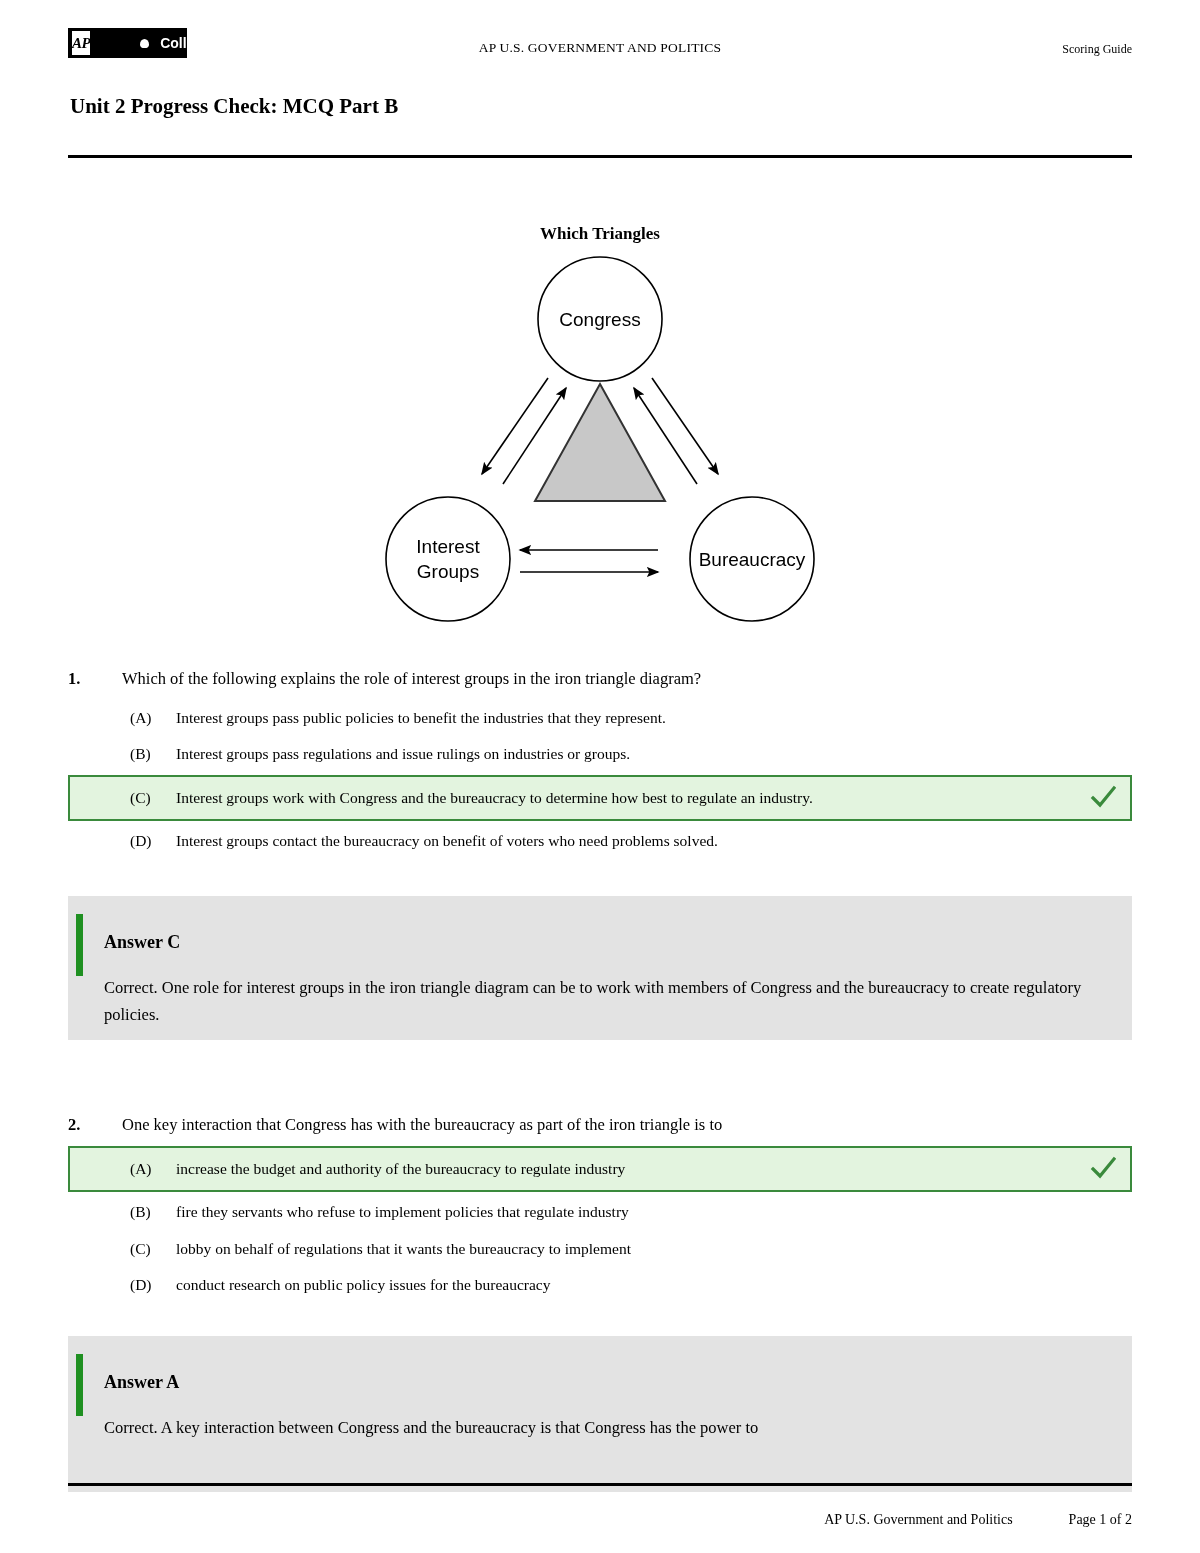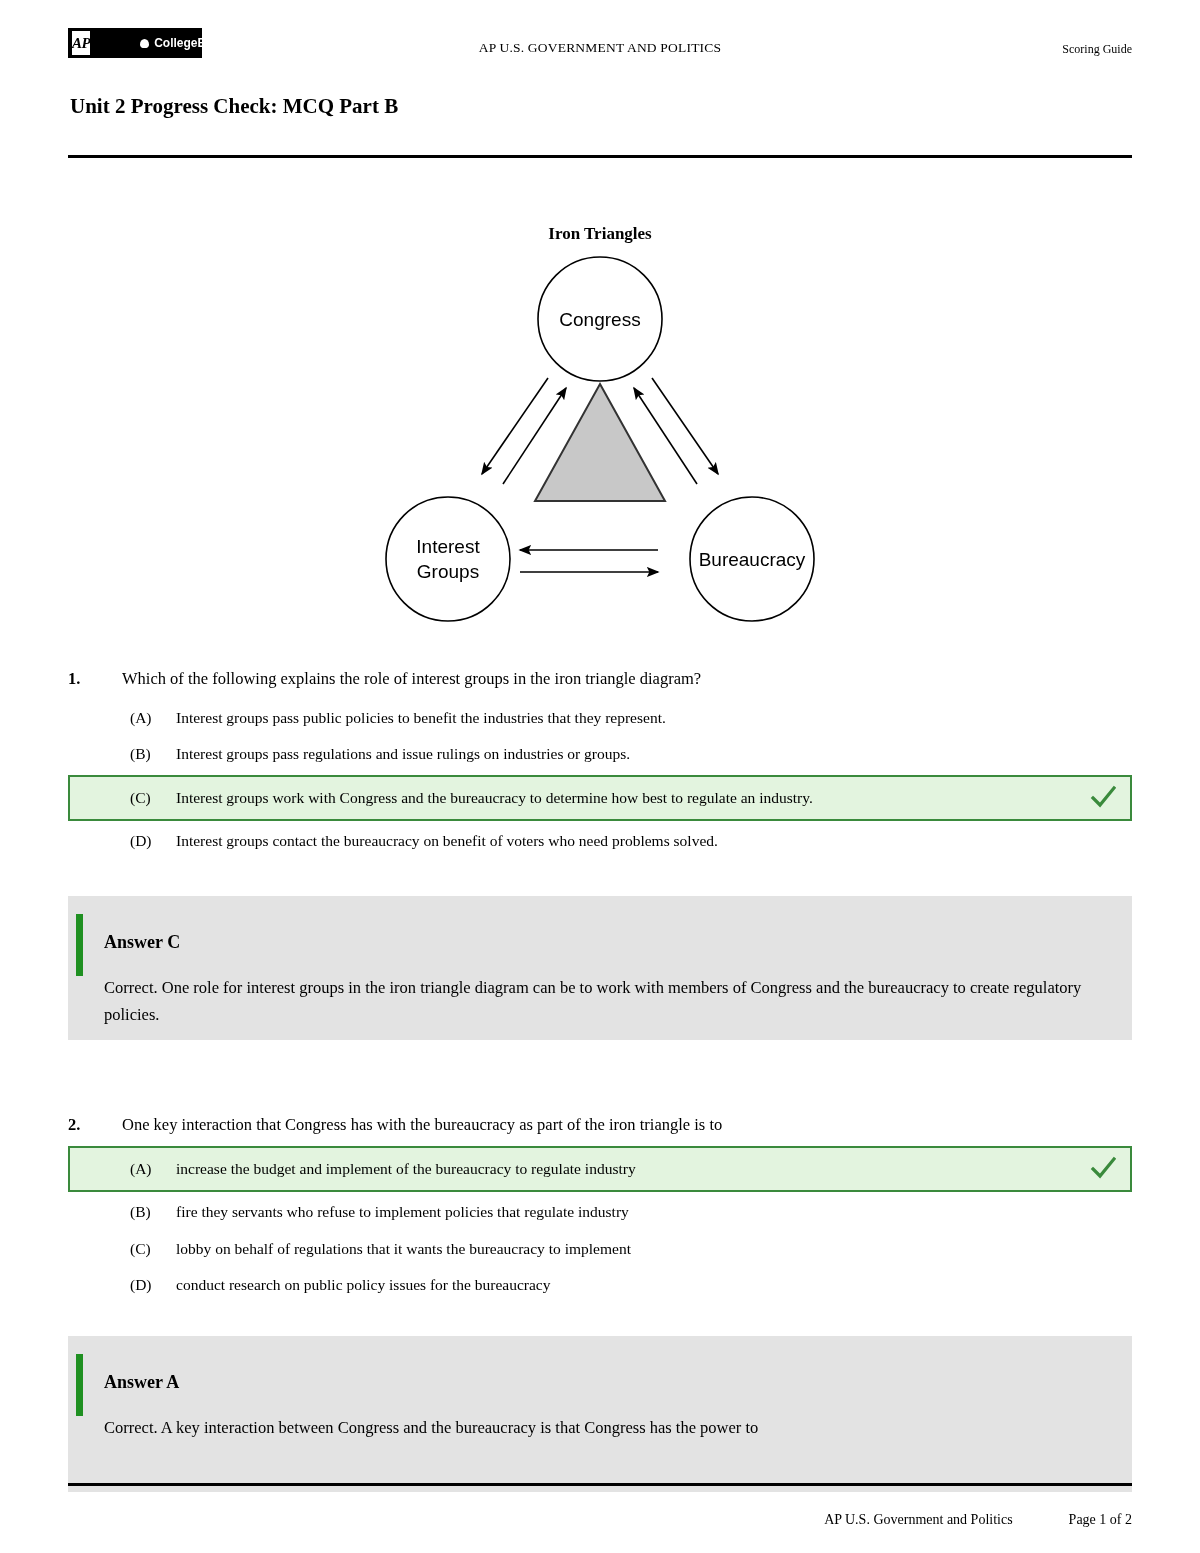--- a/index.html
+++ b/index.html
@@ -28,21 +28,21 @@
     position: absolute;
     top: 28px;
     left: 68px;
     right: 68px;
     height: 40px;
   }
   .logo {
     position: absolute;
     left: 0;
     top: 0;
-    width: 134px;
+    width: 119px;
     height: 30px;
     background: #000000;
     border: 1px solid #000;
     box-sizing: border-box;
     display: flex;
     align-items: center;
     padding: 2px 3px;
   }
   .logo-ap {
     background: #ffffff;
@@ -55,26 +55,26 @@
     width: 40px;
     height: 24px;
     display: flex;
     align-items: center;
     justify-content: center;
     line-height: 1;
   }
   .logo-cb {
     color: #ffffff;
     font-family: "Liberation Sans", sans-serif;
-    font-size: 12px;
+    font-size: 14px;
     font-weight: bold;
     margin-left: 7px;
     display: flex;
     align-items: center;
-    gap: 5px;
+    gap: 11px;
     white-space: nowrap;
     padding-left: 43px;
   }
   .logo-acorn {
     display: inline-block;
     width: 9px;
     height: 9px;
     background: #ffffff;
     border-radius: 50% 50% 50% 50% / 60% 60% 40% 40%;
   }
@@ -256,21 +256,21 @@
       </span>
     </div>
     <div class="header-center">AP U.S. GOVERNMENT AND POLITICS</div>
     <div class="header-right">Scoring Guide</div>
   </div>
 
   <div class="doc-title">Unit 2 Progress Check: MCQ Part B</div>
   <div class="rule-top"></div>
 
   <div class="diagram-wrap">
-    <div class="diagram-title">Iron Triangles</div>
+    <div class="diagram-title">Which Triangles</div>
     <svg class="diagram-svg" width="460" height="390" viewBox="0 0 460 390">
       <defs>
         <marker id="arrowhead" markerWidth="9" markerHeight="9" refX="7" refY="3.2" orient="auto" markerUnits="strokeWidth">
           <path d="M0,0 L8,3.2 L0,6.4 L1.6,3.2 z" fill="#000000"></path>
         </marker>
       </defs>
 
       <polygon points="230,128 295,245 165,245" fill="#c8c8c8" stroke="#333333" stroke-width="2"></polygon>
 
       <line x1="178" y1="122" x2="112" y2="218" stroke="#000000" stroke-width="1.6" marker-end="url(#arrowhead)"></line>
@@ -333,21 +333,21 @@
 
   <div class="question" style="top:1114px;">
     <div class="q-stem">
       <span class="q-num">2.</span>
       <span class="q-text">One key interaction that Congress has with the bureaucracy as part of the iron triangle is to</span>
     </div>
     <div class="choices">
 
       <div class="choice correct">
         <span class="c-letter">(A)</span>
-        <span class="c-text">increase the budget and implement of the bureaucracy to regulate industry</span>
+        <span class="c-text">increase the budget and authority of the bureaucracy to regulate industry</span>
         <svg class="check-icon" viewBox="0 0 26 26">
           <path d="M3 13 L10 20 L24 3" fill="none" stroke="#3a8a3c" stroke-width="3.2" stroke-linecap="square" stroke-linejoin="miter"></path>
         </svg>
       </div>
 
       <div class="choice">
         <span class="c-letter">(B)</span>
         <span class="c-text">fire they servants who refuse to implement policies that regulate industry</span>
       </div>
 

